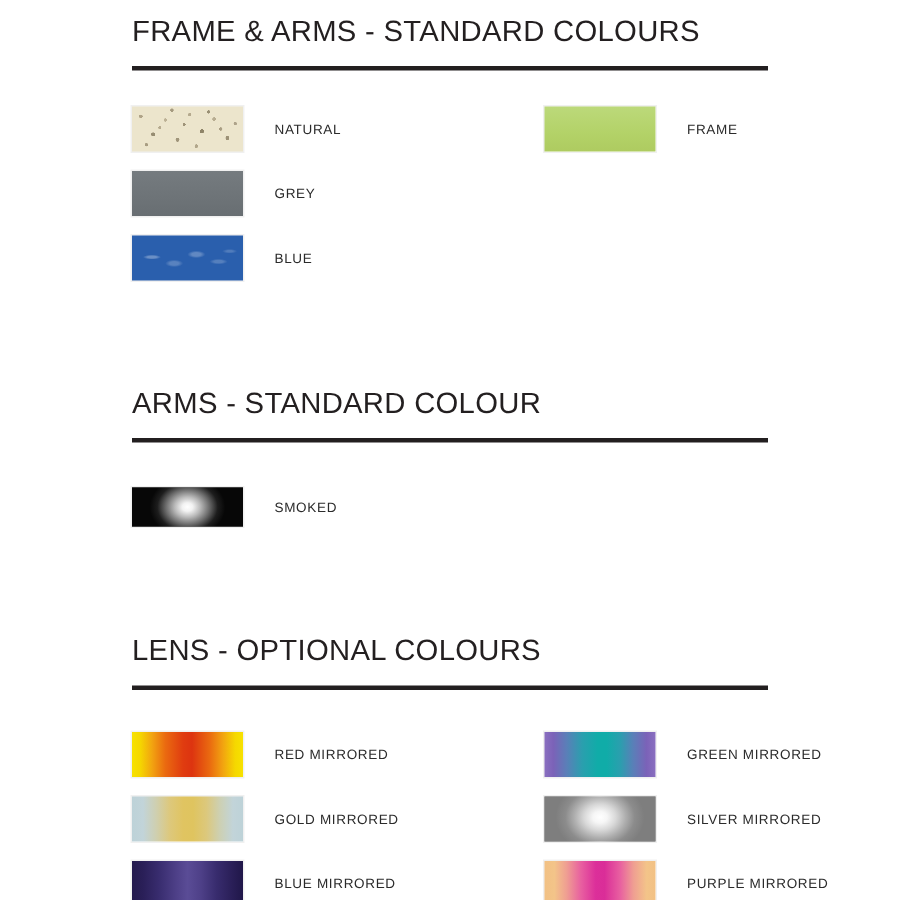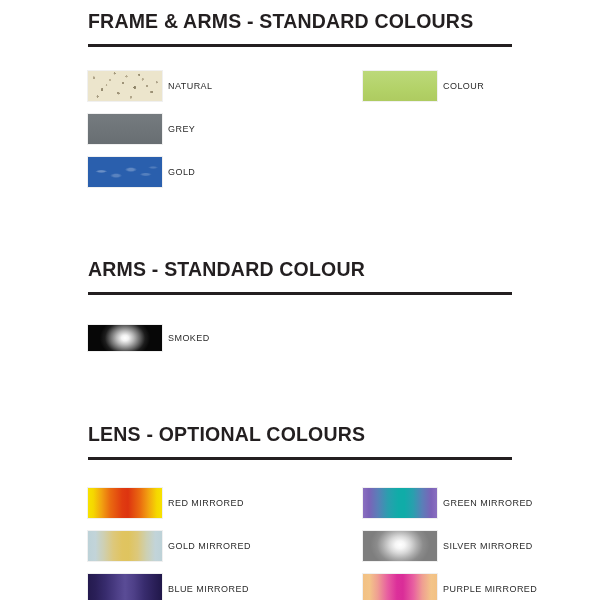--- a/index.html
+++ b/index.html
@@ -24,21 +24,21 @@
   }
 
   
   .section {
     position: absolute;
     left: 88px;
     width: 424px;
   }
   .section-title {
     font-size: 19.5px;
-    font-weight: bold;
+    font-weight: normal;
     letter-spacing: 0.2px;
     color: #231f20;
     white-space: nowrap;
     font-family: "Liberation Sans", sans-serif;
   }
   .section-rule {
     height: 2.5px;
     background: #231f20;
     margin-top: 11px;
   }
@@ -67,21 +67,21 @@
     height: 30px;
     flex: 0 0 auto;
     box-shadow: 0 0 0 1px rgba(0,0,0,0.06);
     position: relative;
     overflow: hidden;
   }
   .swatch-label {
     font-size: 9px;
     letter-spacing: 0.45px;
     color: #2b2b2b;
-    margin-left: 6px;
+    margin-left: 21px;
     white-space: nowrap;
     font-family: "Liberation Sans", sans-serif;
   }
 
   
   .swatch-cell.solo .swatch-chip { width: 74px; height: 26px; }
 
   
   .fill-natural {
     background-color: #ece5cc;
@@ -190,35 +190,35 @@
 
     <div class="swatch-grid">
 
       <div class="swatch-row">
         <div class="swatch-cell col-left">
           <div class="swatch-chip fill-natural"></div>
           <div class="swatch-label">NATURAL</div>
         </div>
         <div class="swatch-cell col-right">
           <div class="swatch-chip fill-green"></div>
-          <div class="swatch-label">COLOUR</div>
+          <div class="swatch-label">FRAME</div>
         </div>
       </div>
 
       <div class="swatch-row">
         <div class="swatch-cell col-left">
           <div class="swatch-chip fill-grey"></div>
           <div class="swatch-label">GREY</div>
         </div>
       </div>
 
       <div class="swatch-row">
         <div class="swatch-cell col-left">
           <div class="swatch-chip fill-blue"></div>
-          <div class="swatch-label">GOLD</div>
+          <div class="swatch-label">BLUE</div>
         </div>
       </div>
 
     </div>
   </div>
 
   <div class="section" style="top:258px;">
     <div class="section-title">ARMS - STANDARD COLOUR</div>
     <div class="section-rule"></div>
 

